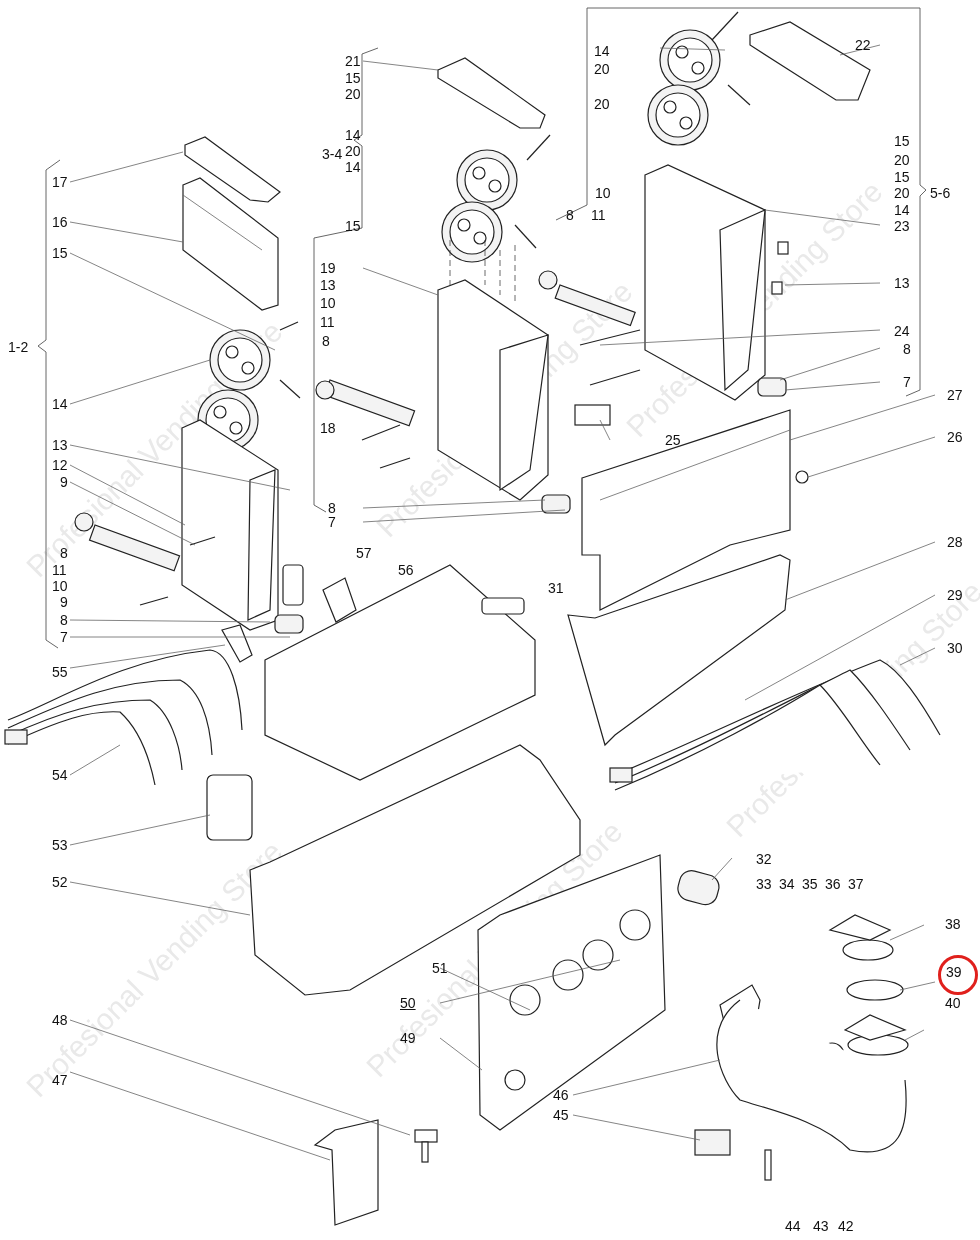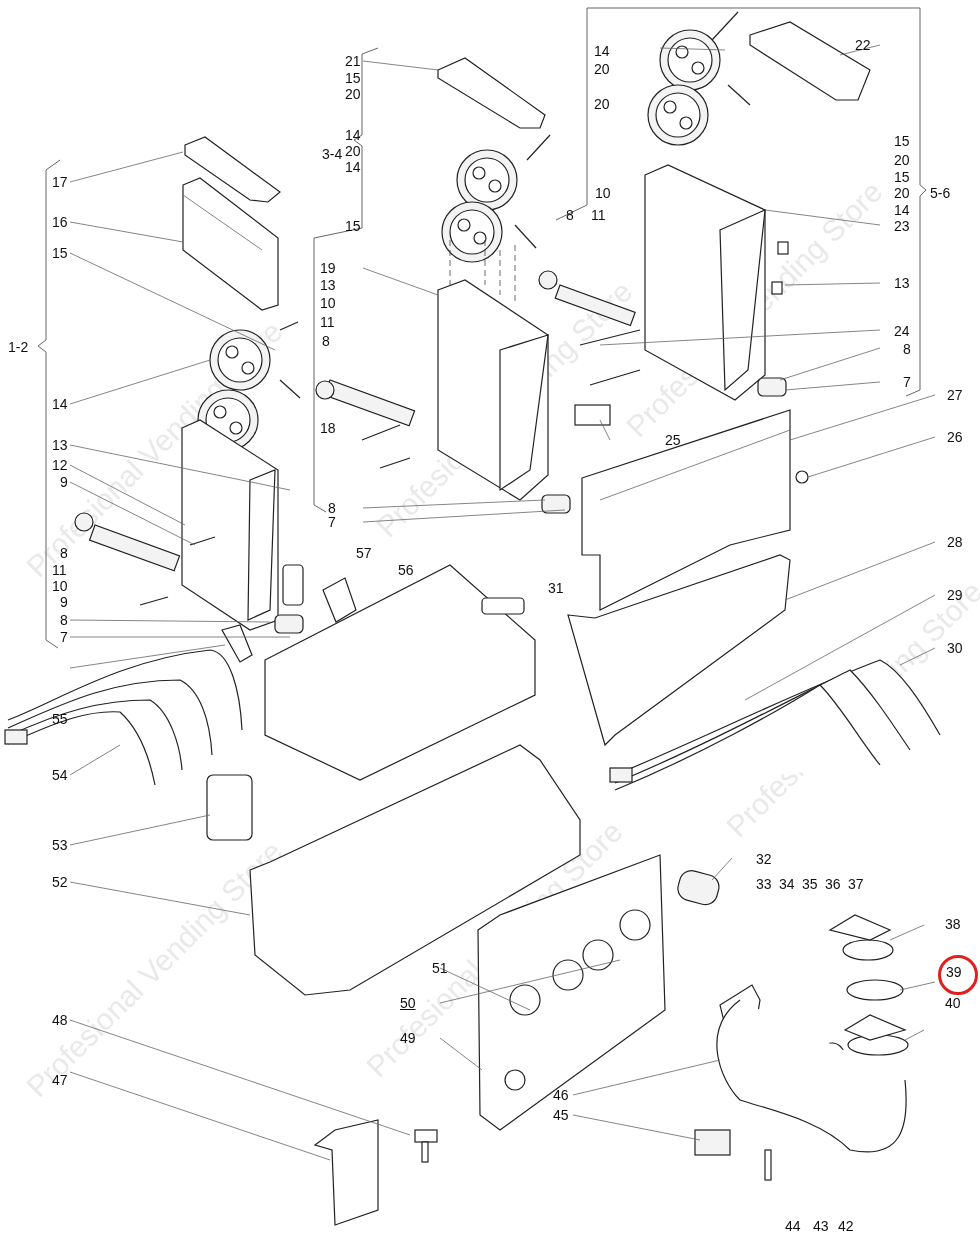--- a/index.html
+++ b/index.html
@@ -341,21 +341,21 @@
   <span class="lbl" style="left:947px;top:387px;">27</span>
   <span class="lbl" style="left:947px;top:429px;">26</span>
   <span class="lbl" style="left:665px;top:432px;">25</span>
   <span class="lbl" style="left:947px;top:534px;">28</span>
   <span class="lbl" style="left:947px;top:587px;">29</span>
   <span class="lbl" style="left:947px;top:640px;">30</span>
 
   <span class="lbl" style="left:356px;top:545px;">57</span>
   <span class="lbl" style="left:398px;top:562px;">56</span>
   <span class="lbl" style="left:548px;top:580px;">31</span>
-  <span class="lbl" style="left:52px;top:664px;margin-top:47px;">55</span>
+  <span class="lbl" style="left:52px;top:664px;">55</span>
   <span class="lbl" style="left:52px;top:767px;">54</span>
   <span class="lbl" style="left:52px;top:837px;">53</span>
   <span class="lbl" style="left:52px;top:874px;">52</span>
 
   <span class="lbl" style="left:756px;top:851px;">32</span>
   <span class="lbl" style="left:756px;top:876px;">33</span>
   <span class="lbl" style="left:779px;top:876px;">34</span>
   <span class="lbl" style="left:802px;top:876px;">35</span>
   <span class="lbl" style="left:825px;top:876px;">36</span>
   <span class="lbl" style="left:848px;top:876px;">37</span>

